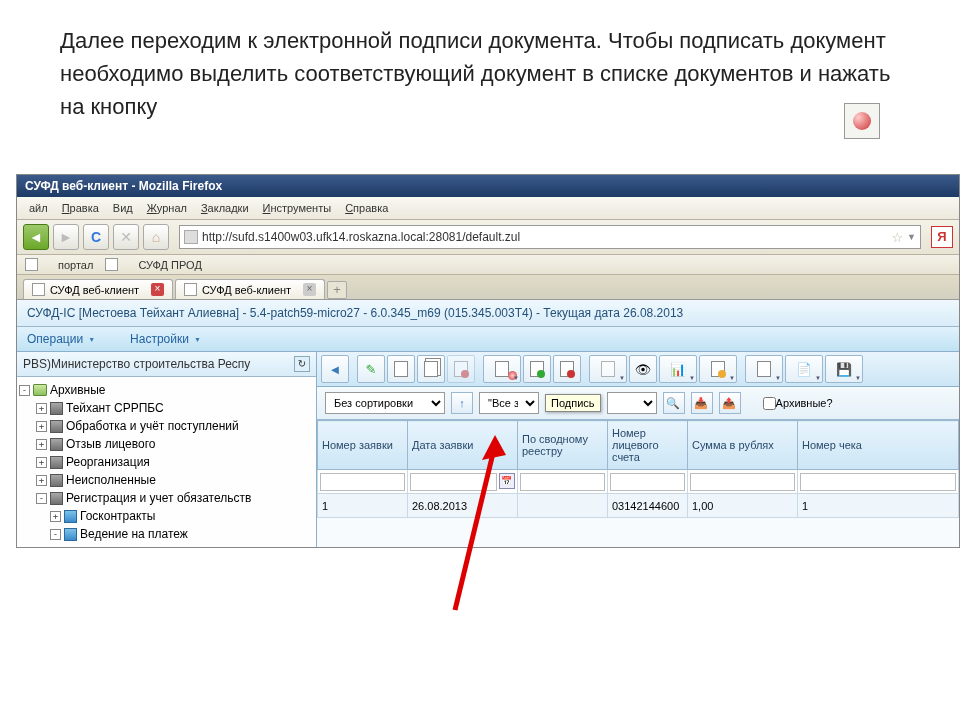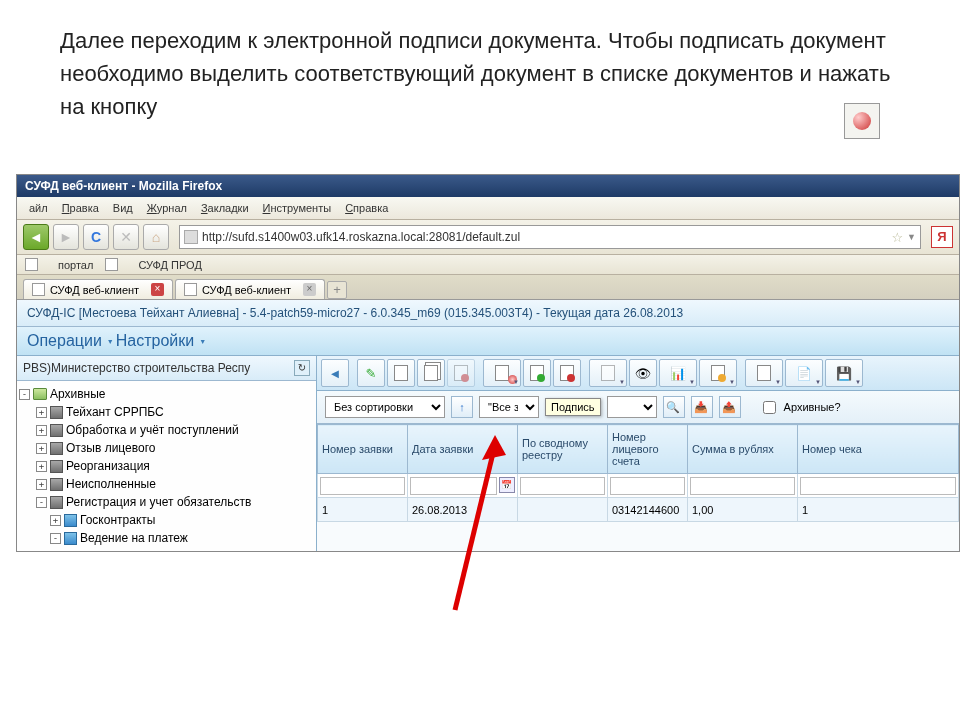--- a/index.html
+++ b/index.html
@@ -22,21 +22,21 @@
 .yandex{width:22px;height:22px;background:#fff;border:1px solid #c33;color:#c33;font-weight:bold;font-size:13px;text-align:center;line-height:20px}
 .bookbar{background:linear-gradient(#f4f2e8,#e8e4d4);border-bottom:1px solid #b8b0a0;padding:3px 8px;font-size:11px;color:#333;display:flex;gap:12px;align-items:center}
 .bookbar .bm{display:flex;align-items:flex-end;gap:20px}
 .pgicn{width:13px;height:13px;background:#fff;border:1px solid #999;position:relative;display:inline-block}
 .tabbar{background:linear-gradient(#e0dcc8,#d4d0c0);border-bottom:1px solid #999;padding:4px 6px 0;display:flex;gap:2px;align-items:flex-end}
 .tab{background:linear-gradient(#fff,#f0ede0);border:1px solid #aaa;border-bottom:none;padding:3px 8px;font-size:11px;display:flex;align-items:center;gap:5px;border-radius:3px 3px 0 0;min-width:150px}
 .tab .cls{margin-left:auto;width:13px;height:13px;background:#c44;color:#fff;font-size:10px;text-align:center;line-height:12px;border-radius:2px}
 .tab.inact .cls{background:#ccc;color:#666}
 .tabnew{width:20px;height:18px;border:1px solid #aaa;background:#e8e4d4;text-align:center;font-size:13px;line-height:16px;color:#888;border-radius:2px}
 .appstatus{background:linear-gradient(#eff8fe,#d8ecf8);border-bottom:1px solid #9cb8d0;padding:6px 10px;font-size:12px;color:#24517a}
-.appmenu{background:linear-gradient(#e0f2fc,#c0e2f4);border-bottom:1px solid #8bb0cc;padding:5px 10px;font-size:16px;display:flex;gap:2px}
+.appmenu{background:linear-gradient(#e0f2fc,#c0e2f4);border-bottom:1px solid #8bb0cc;padding:5px 10px;font-size:12px;display:flex;gap:35px}
 .appmenu .mi{color:#2563a0;display:flex;align-items:center;gap:3px}
 .appmenu .mi::after{content:"▼";font-size:7px;margin-left:2px;color:#3a7cb8}
 .workspace{display:flex;background:#bef264}
 .sidebar{width:300px;border-right:1px solid #8bb0cc;font-size:12px;background:#fefefe}
 .sbhead{background:linear-gradient(#eff8fe,#d8ecf8);padding:4px 6px;border-bottom:1px solid #9cb8d0;display:flex;align-items:center;color:#333}
 .sbhead .rf{margin-left:auto;width:16px;height:16px;border:1px solid #8ab;background:#dff0fa;font-size:10px;text-align:center;line-height:14px}
 .tree{padding:4px 2px}
 .tn{display:flex;align-items:center;padding:2px 0;gap:3px;white-space:nowrap}
 .tn .exp{width:11px;height:11px;border:1px solid #888;background:#fff;font-size:9px;line-height:9px;text-align:center;color:#444;font-family:monospace}
 .tn .sp{display:inline-block}
@@ -49,21 +49,21 @@
 .tbtn .dd{position:absolute;right:1px;bottom:1px;font-size:6px;color:#557}
 .tbtn.wide{width:38px}
 .sep{width:4px}
 .tbdoc{width:14px;height:16px;background:#fff;border:1px solid #888;position:relative}
 .tbdoc.g::after{content:"";position:absolute;right:-2px;bottom:-2px;width:8px;height:8px;background:#3a3;border-radius:50%}
 .tbdoc.r::after{content:"";position:absolute;right:-2px;bottom:-2px;width:8px;height:8px;background:#c33;border-radius:50%}
 .tbdoc.y::after{content:"";position:absolute;right:-2px;bottom:-2px;width:8px;height:8px;background:#ea3;border-radius:50%}
 .filterbar{background:linear-gradient(#f4fafd,#e4f0f8);border-bottom:1px solid #9cb8d0;padding:5px 8px;display:flex;align-items:center;gap:6px;font-size:11px}
 .sel{height:22px;border:1px solid #999;background:#fff;font-size:11px;padding:0 4px}
 .smbtn{width:22px;height:22px;border:1px solid #9cb8d0;background:linear-gradient(#fff,#e0eef8);font-size:11px;display:flex;align-items:center;justify-content:center}
-.chk{display:flex;align-items:center;gap:8px}
+.chk{display:flex;align-items:center;gap:0}
 .tblwrap{padding:0}
 table.grid{width:100%;border-collapse:collapse;font-size:11px}
 table.grid th{background:linear-gradient(#e8f4fc,#cce6f6);border:1px solid #9cb8d0;padding:6px 4px;text-align:left;color:#2a4a6a;font-weight:normal}
 table.grid td{border:1px solid #c8d8e4;padding:4px;background:#fff;height:24px}
 table.grid tr.filter td{background:#fff;padding:2px}
 table.grid tr.filter input{width:100%;border:1px solid #bbb;height:18px;padding:0 2px;font-size:11px}
 .calbtn{width:16px;height:16px;border:1px solid #88a;background:#eef;font-size:9px;text-align:center;line-height:14px;float:right}
 table.grid tr.data td{background:#eef6fc}
 .arrow{position:absolute;top:430px;left:400px;pointer-events:none;z-index:10}
 .tooltip{position:absolute;background:#ffffe1;border:1px solid #888;padding:2px 5px;font-size:11px;box-shadow:1px 1px 3px rgba(0,0,0,.3);z-index:11}

